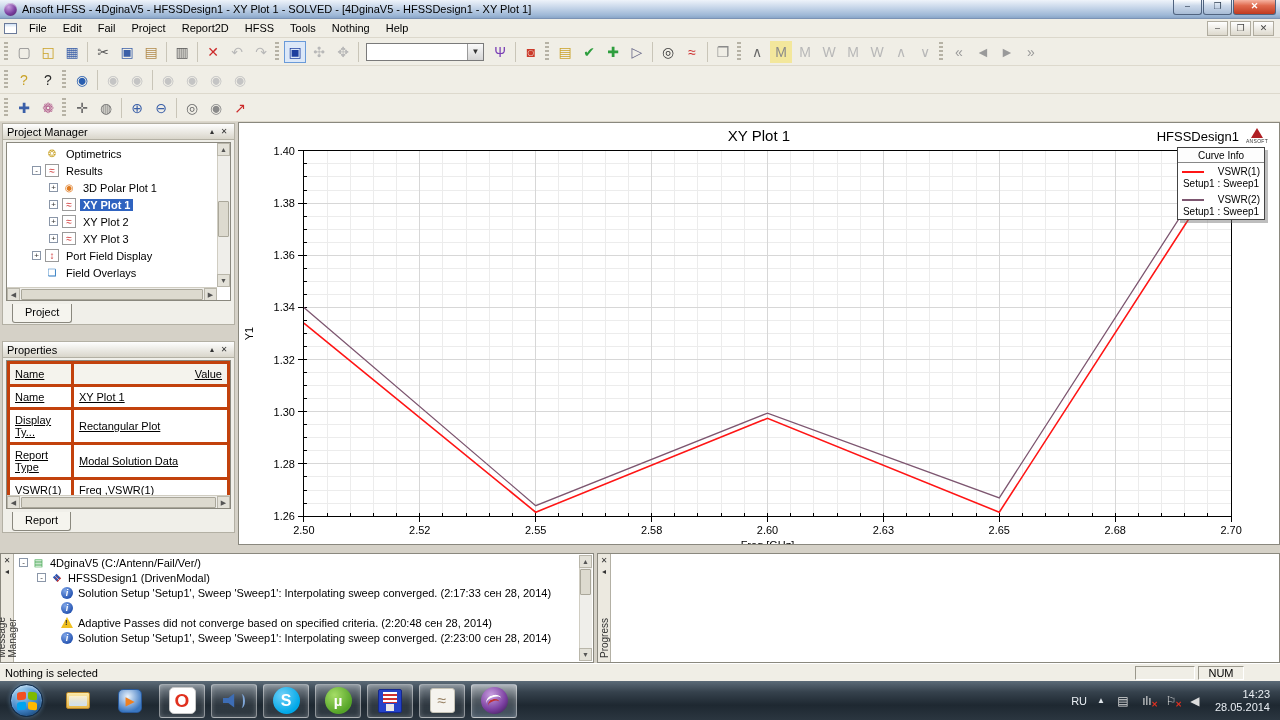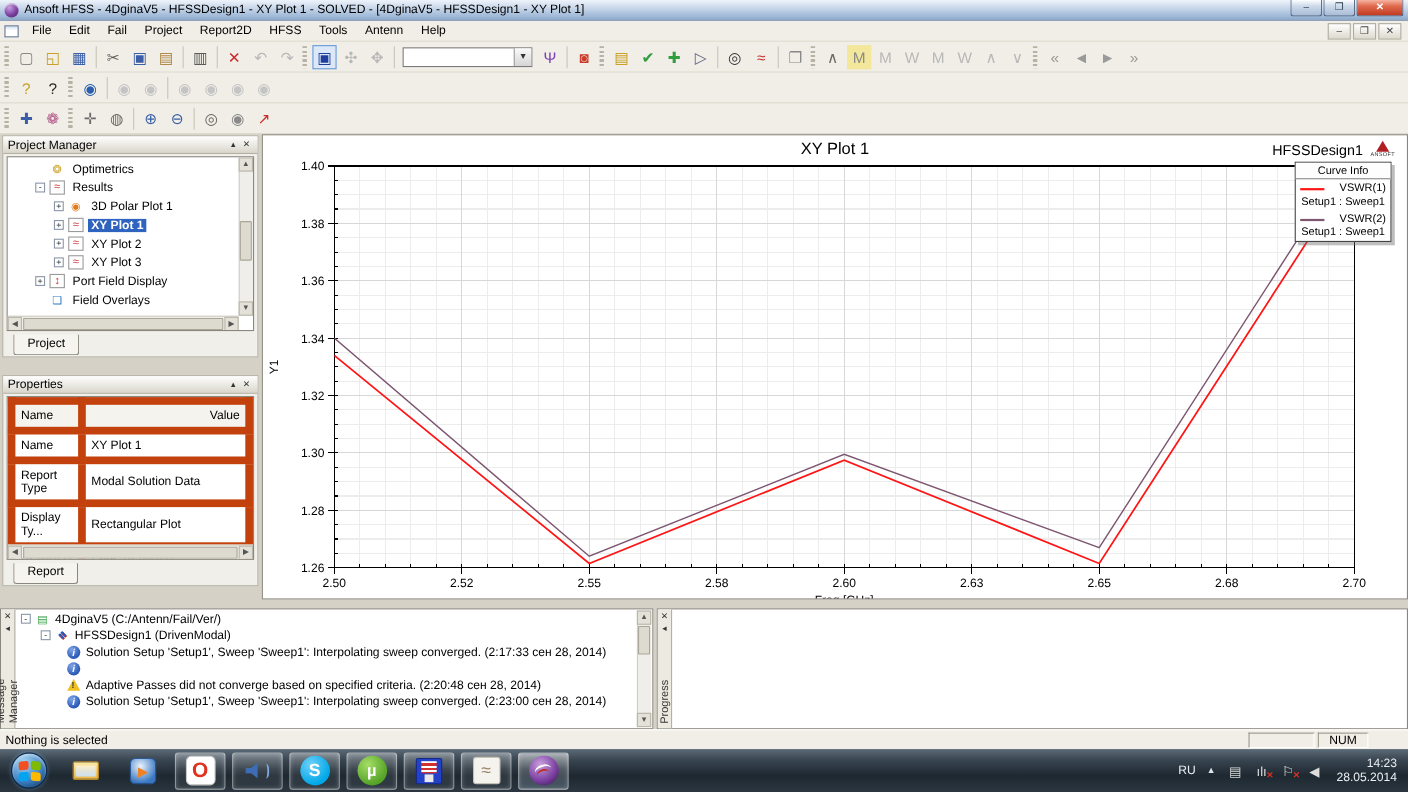--- a/index.html
+++ b/index.html
@@ -62,21 +62,21 @@
 
   
   .vsb{position:absolute;top:0;right:0;bottom:13px;width:13px;background:#efeeea;border-left:1px solid #d0cdc2;}
   .hsb{position:absolute;left:0;right:13px;bottom:0;height:13px;background:#efeeea;border-top:1px solid #d0cdc2;}
   .sb-arrow{position:absolute;width:13px;height:13px;background:#e3e1d8;border:1px solid #b9b6aa;
             font-size:7px;line-height:11px;text-align:center;color:#555;}
   .sb-thumb{position:absolute;background:#dddacf;border:1px solid #aaa79a;border-radius:1px;}
 
   
   .ptable{width:100%;border-collapse:collapse;}
-  .ptable td,.ptable th{border:7px solid #c2410c;font-weight:normal;height:19px;padding:4px 5px;text-align:left;}
+  .ptable td,.ptable th{border:3px solid #c2410c;font-weight:normal;height:19px;padding:4px 5px;text-align:left;text-decoration:underline;}
   .ptable th{background:#f4f3ed;height:18px;}
   .ptable th.v{text-align:right;}
   .ptable td.n{width:64px;}
 
   
   .chartwin{position:absolute;left:238px;top:0;width:1042px;height:423px;background:#fff;border:1px solid #8a887e;}
   .chart-title{position:absolute;top:4px;left:0;right:0;text-align:center;font-size:15px;}
   .design-label{position:absolute;top:6px;right:40px;font-size:13px;}
   .ansoft-logo{position:absolute;top:5px;right:10px;width:24px;text-align:center;}
   .ansoft-tri{width:0;height:0;border-left:6px solid transparent;border-right:6px solid transparent;
@@ -186,21 +186,21 @@
   <div class="menubar">
     <div class="mdi-doc"></div>
     <div id="menu-items" style="display:flex">
         <span class="menu-item">File</span>
         <span class="menu-item">Edit</span>
         <span class="menu-item">Fail</span>
         <span class="menu-item">Project</span>
         <span class="menu-item">Report2D</span>
         <span class="menu-item">HFSS</span>
         <span class="menu-item">Tools</span>
-        <span class="menu-item">Antenn</span>
+        <span class="menu-item">Nothing</span>
         <span class="menu-item">Help</span>
       </div>
     <div class="mdi-btns">
       <div class="mdi-btn">–</div>
       <div class="mdi-btn">❐</div>
       <div class="mdi-btn">✕</div>
     </div>
   </div>
 
   <div class="tbrow" id="tb1">
@@ -363,26 +363,26 @@
             <th>Name</th>
             <th class="v">Value</th>
           </tr>
             </thead>
           <tbody id="prop-rows">
               <tr>
                 <td class="n">Name</td>
                 <td>XY Plot 1</td>
               </tr>
               <tr>
+                <td class="n">Display Ty...</td>
+                <td>Rectangular Plot</td>
+              </tr>
+              <tr>
                 <td class="n">Report Type</td>
                 <td>Modal Solution Data</td>
-              </tr>
-              <tr>
-                <td class="n">Display Ty...</td>
-                <td>Rectangular Plot</td>
               </tr>
               <tr>
                 <td class="n">VSWR(1)</td>
                 <td>Freq ,VSWR(1)</td>
               </tr>
               <tr>
                 <td class="n">VSWR(2)</td>
                 <td>Freq ,VSWR(2)</td>
               </tr>
             </tbody>

